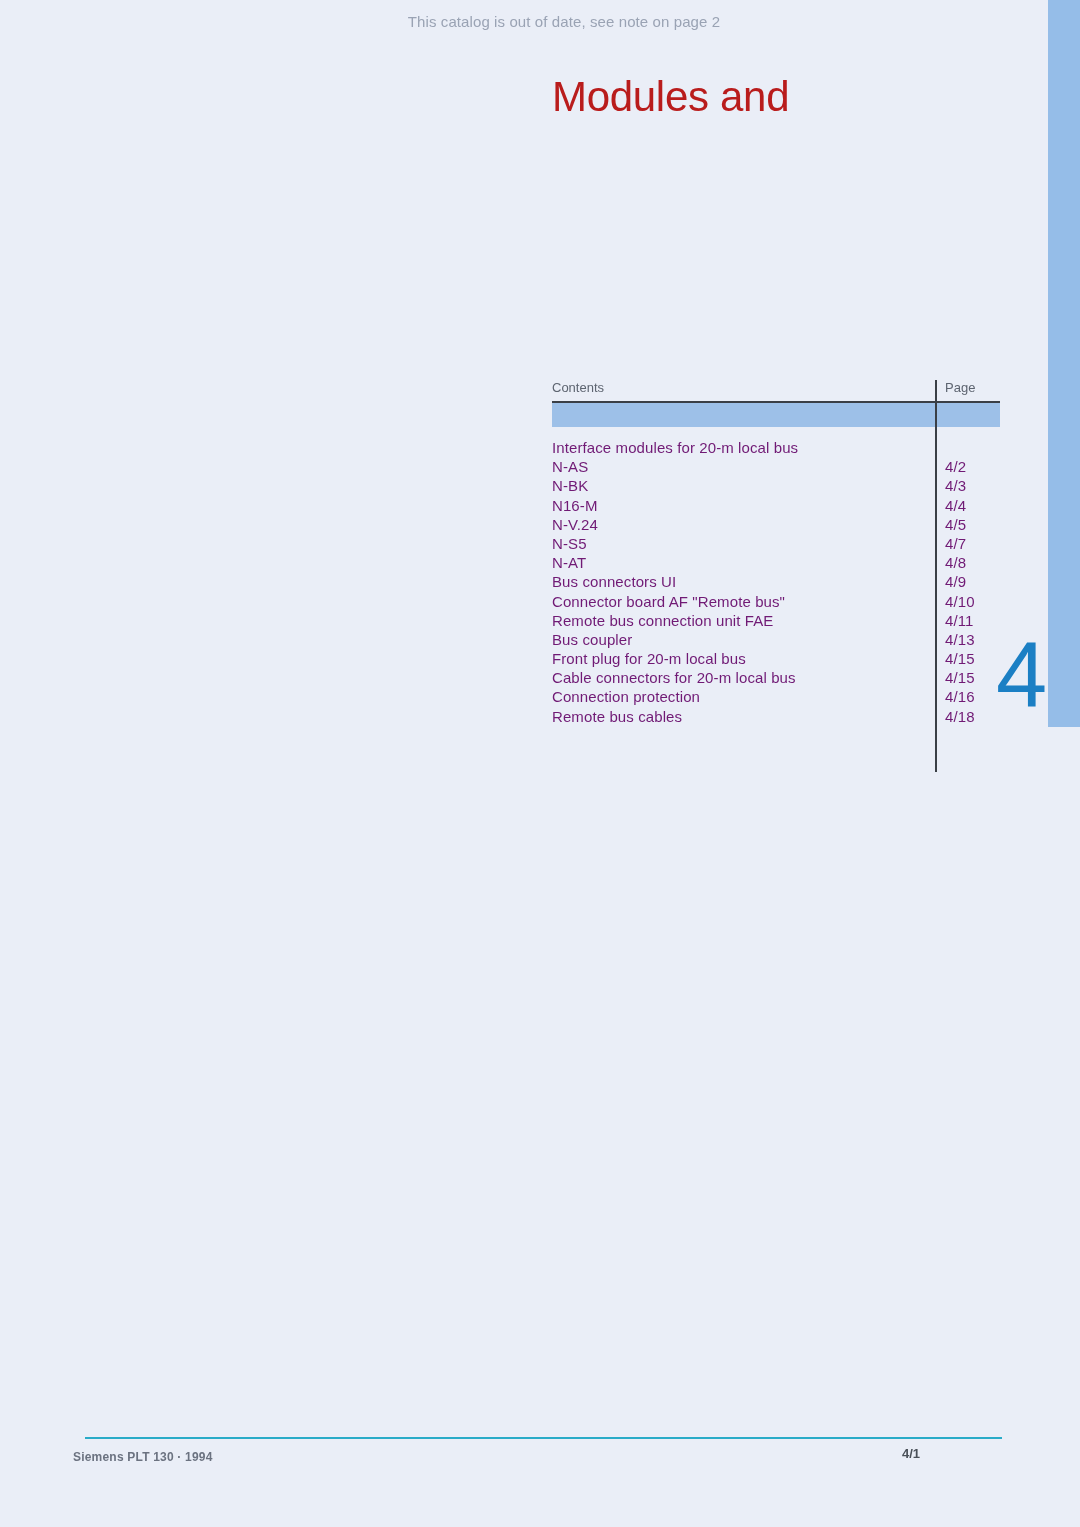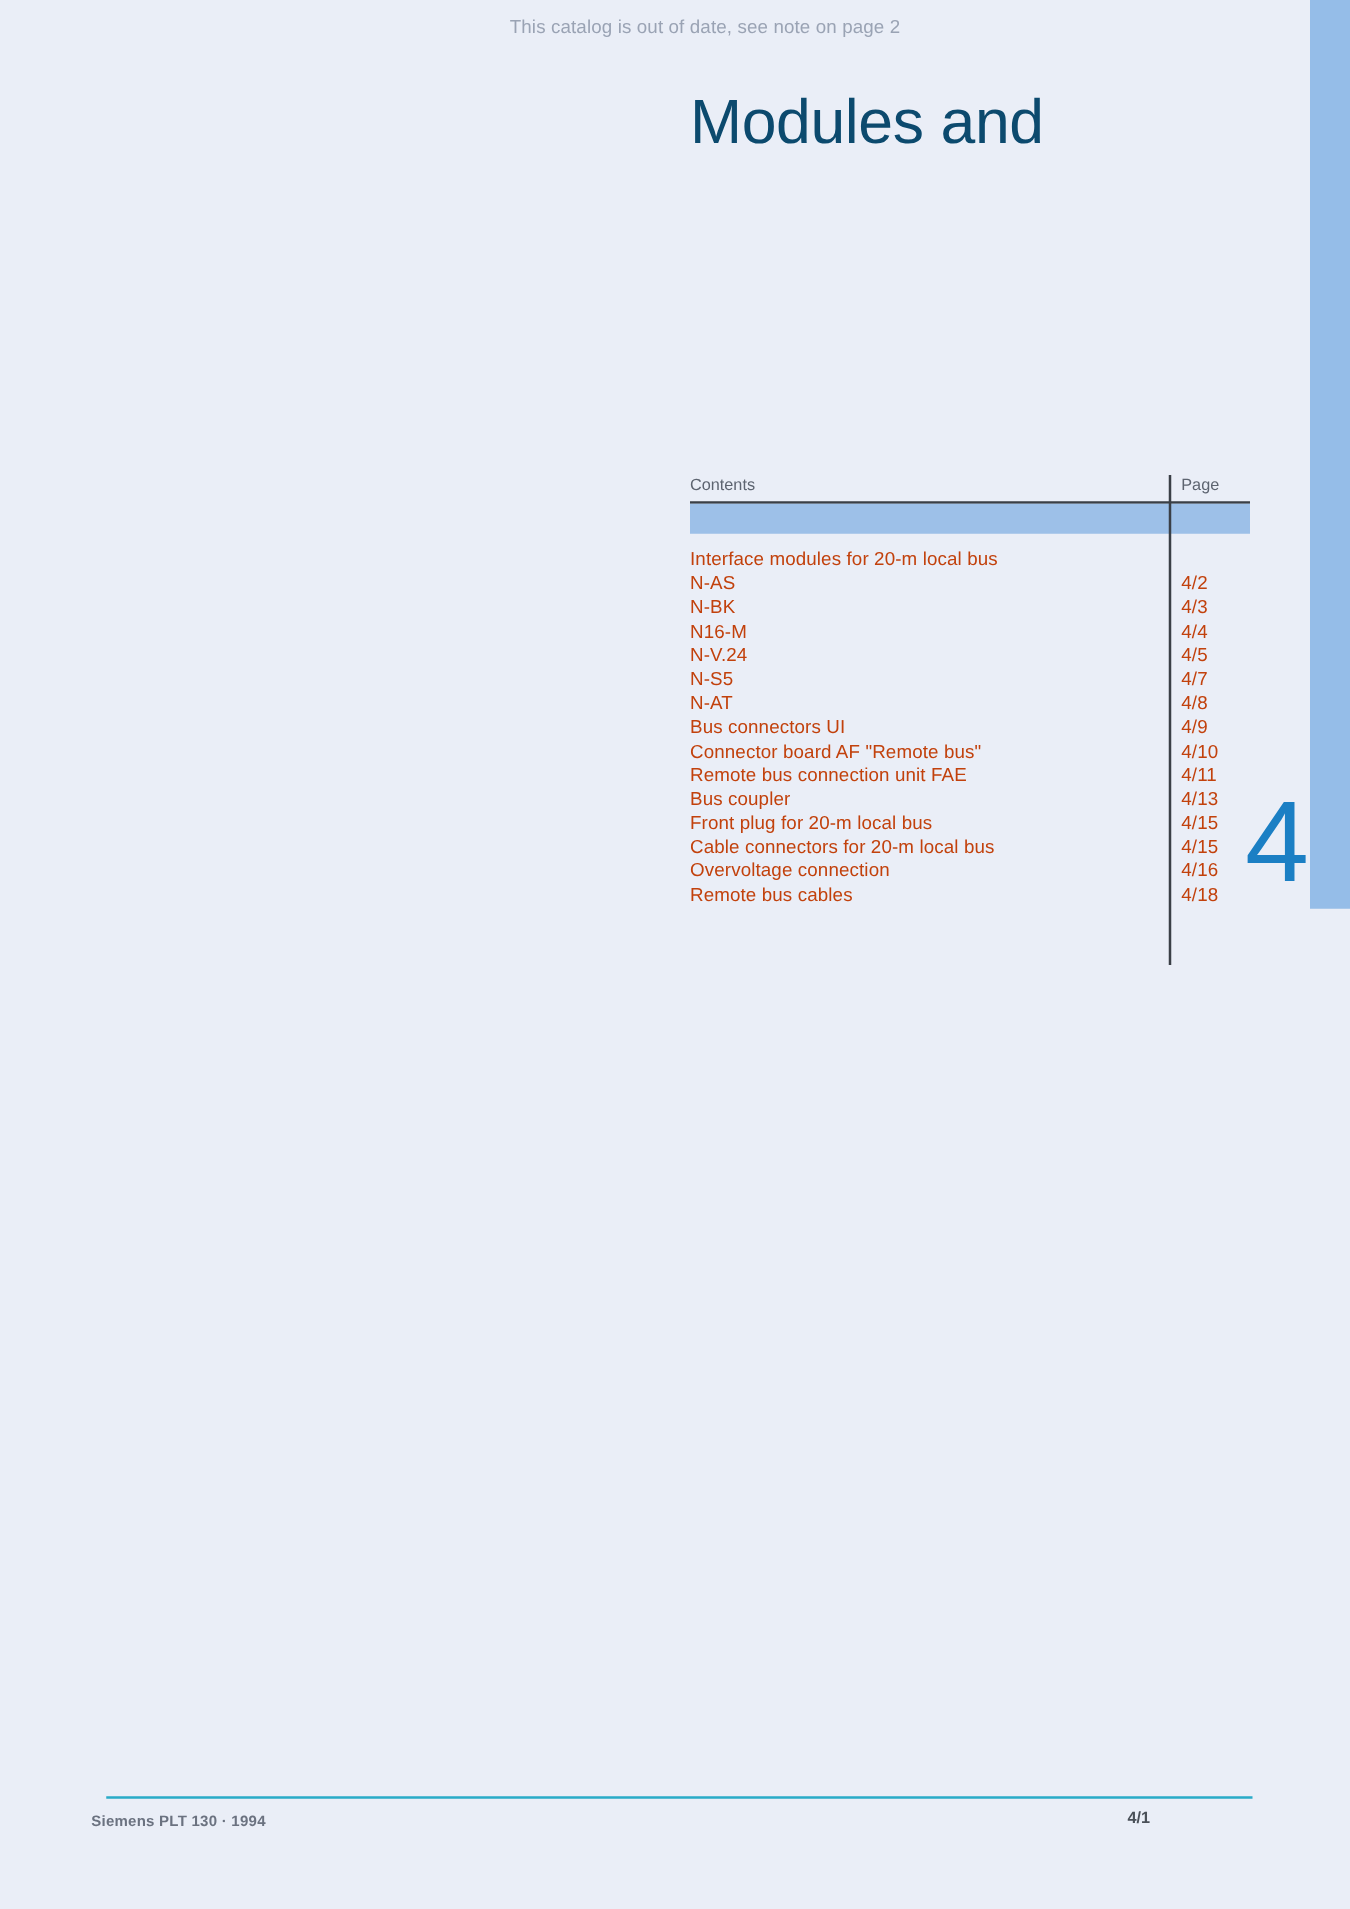--- a/index.html
+++ b/index.html
@@ -51,24 +51,24 @@
     letter-spacing: 0.1px;
     padding-left: 40px;
   }
 
   
   .page-title {
     position: absolute;
     left: 552px;
     top: 68px;
     width: 420px;
-    font-size: 50px;
+    font-size: 42px;
     line-height: 58px;
     font-weight: 400;
-    color: #0c4a6e;
+    color: #b91c1c;
     letter-spacing: -0.3px;
   }
   .page-title .tl {
     display: block;
   }
 
   
   .toc {
     position: absolute;
     left: 552px;
@@ -110,21 +110,21 @@
     background: #3a3f46;
   }
   .toc-rows {
     position: relative;
     margin-top: 12px;
   }
   .toc-row {
     position: relative;
     height: 19.2px;
     font-size: 15px;
-    color: #c2410c;
+    color: #701a75;
     letter-spacing: 0.1px;
   }
   .toc-row .label {
     position: absolute;
     left: 0;
     top: 0;
     white-space: nowrap;
   }
   .toc-row .page {
     position: absolute;
@@ -227,21 +227,21 @@
       </div>
       <div class="toc-row">
         <span class="label">Front plug for 20-m local bus</span>
         <span class="page">4/15</span>
       </div>
       <div class="toc-row">
         <span class="label">Cable connectors for 20-m local bus</span>
         <span class="page">4/15</span>
       </div>
       <div class="toc-row">
-        <span class="label">Overvoltage connection</span>
+        <span class="label">Connection protection</span>
         <span class="page">4/16</span>
       </div>
       <div class="toc-row">
         <span class="label">Remote bus cables</span>
         <span class="page">4/18</span>
       </div>
     </div>
 </div>
 
 <div class="footer-rule"></div>

